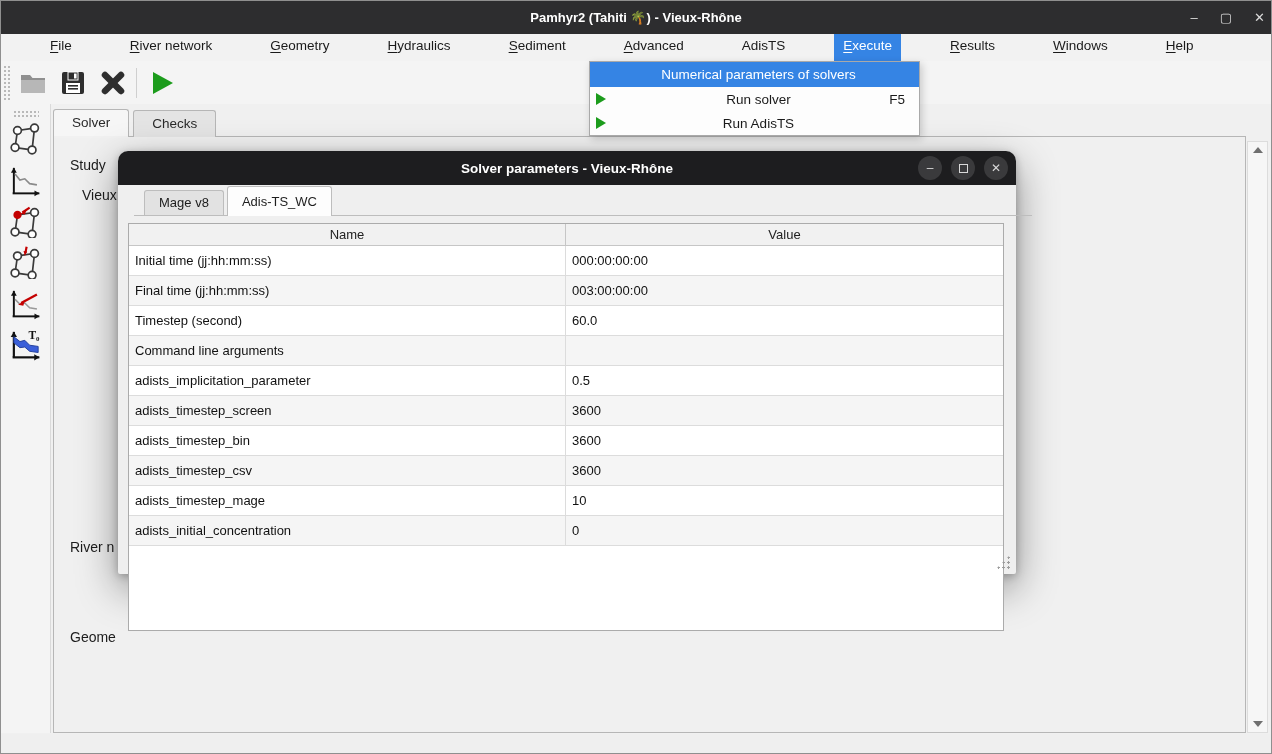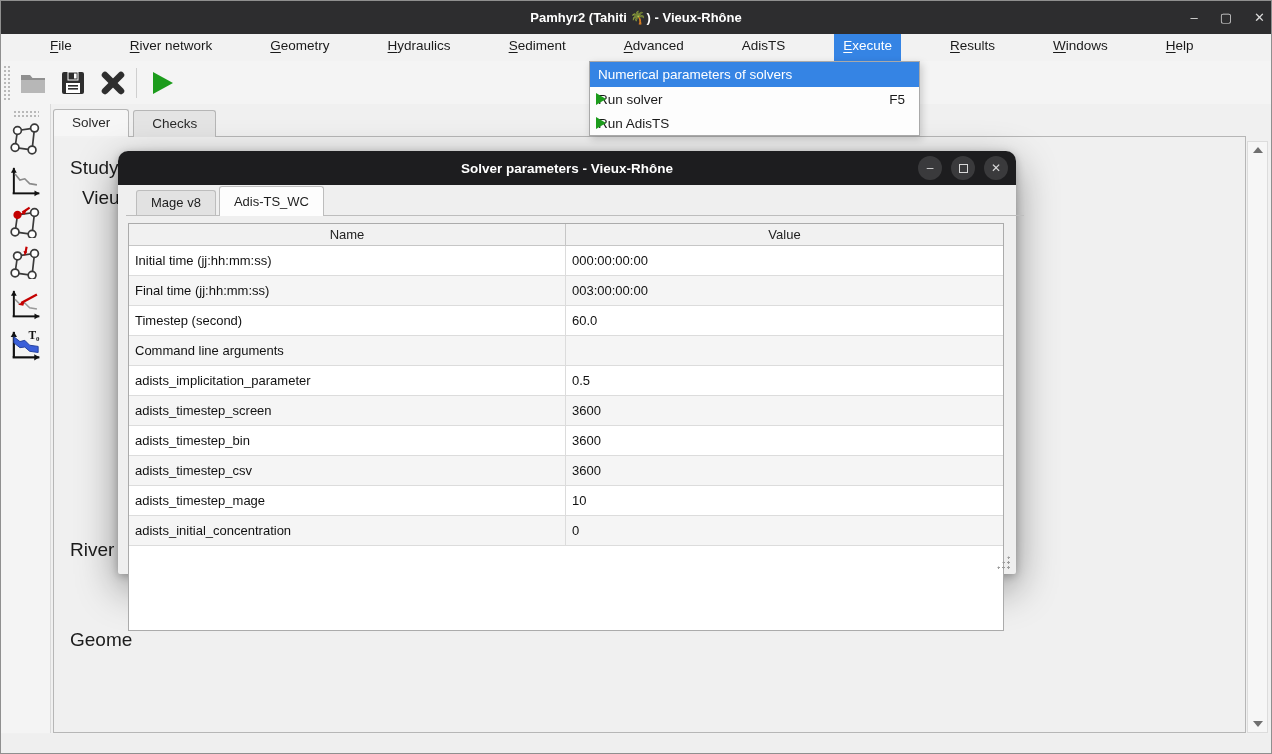--- a/index.html
+++ b/index.html
@@ -65,21 +65,21 @@
     background:#e4e4e4; border-radius:3px 3px 0 0; margin-right:4px; color:#2a2a2a;
   }
   .tab.active { background:#f6f6f6; height:28px; position:relative; }
   .tab.active::after { content:""; position:absolute; left:0; right:0; bottom:-1px; height:2px; background:#f1f1f1; }
   
   .content {
     position:absolute; left:52px; top:135px; width:1193px; height:597px;
     border:1px solid #b6b6b6; background:#f0f0f0; z-index:1;
   }
   
-  .gb-label { position:absolute; font-size:19px; color:#1c1c1c; background:#f0f0f0; padding:0 3px; z-index:2; }
+  .gb-label { position:absolute; font-size:14px; color:#1c1c1c; background:#f0f0f0; padding:0 3px; z-index:2; }
   .gbox { position:absolute; border:1px solid #c3c3c3; border-radius:3px; background:#f0f0f0; }
   .about-box {
     position:absolute; left:80px; top:208px; width:506px; height:284px;
     background:#ffffff; border:1px solid #c8c8c8; padding:12px 10px; overflow:hidden;
   }
   .about-h1 { font-size:27px; font-weight:bold; line-height:34px; color:#111; }
   .about-p  { font-size:13px; line-height:16px; margin-top:12px; color:#222; }
   .about-h2 { font-size:17px; font-weight:bold; margin-top:16px; color:#111; }
   .about-s  { font-size:13px; margin-top:12px; color:#222; }
   .rn-row { position:absolute; font-size:13.5px; color:#1c1c1c; }
@@ -96,21 +96,21 @@
   .tri-up    { width:0; height:0; border-left:5px solid transparent; border-right:5px solid transparent; border-bottom:6px solid #6f6f6f; }
   .tri-down  { width:0; height:0; border-left:5px solid transparent; border-right:5px solid transparent; border-top:6px solid #6f6f6f; }
   
   .statusbar { position:absolute; left:0; top:733px; width:100%; height:21px; background:#efefef; }
   
   .dropdown {
     position:absolute; left:588px; top:60px; width:331px; height:75px;
     background:#fdfdfd; border:1px solid #a9a9a9; z-index:60;
     font-size:13.5px; box-shadow:2px 3px 8px rgba(0,0,0,.18);
   }
-  .dd-item { height:24px; display:flex; align-items:center; position:relative; padding-left:8px; }
+  .dd-item { height:24px; display:flex; align-items:center; position:relative; padding-left:8px;justify-content:center; }
   .dd-item.selected { background:#3584e4; color:#ffffff; height:25px; }
   .dd-icon { position:absolute; left:6px; top:50%; transform:translateY(-50%); width:0; height:0;
              border-top:6px solid transparent; border-bottom:6px solid transparent; border-left:10px solid #1c9c1c; }
   .dd-shortcut { position:absolute; right:14px; color:#1a1a1a; }
   
   .dialog {
     position:absolute; left:117px; top:150px; width:898px; height:423px;
     background:#efefef; z-index:50; border-radius:11px 11px 2px 2px;
     box-shadow:0 14px 40px rgba(0,0,0,.42), 0 2px 8px rgba(0,0,0,.25);
   }
@@ -120,21 +120,21 @@
     display:flex; align-items:center; justify-content:center;
     font-weight:bold; font-size:13.5px;
   }
   .dlg-btn {
     position:absolute; top:5px; width:24px; height:24px; border-radius:50%;
     background:#3a3a3c; color:#d9d9d9; display:flex; align-items:center; justify-content:center;
     font-size:12px; font-weight:normal;
   }
   .dlg-btn .sq { width:9px; height:9px; border:1.5px solid #d9d9d9; }
   .dlg-tabs {
-    position:absolute; left:8px; top:34px; width:100%; height:31px;
+    position:absolute; left:16px; top:34px; width:100%; height:31px;
     border-bottom:1px solid #bdbdbd; display:flex; align-items:flex-end; padding-left:10px;
   }
   .dlg-tab {
     padding:4px 14px; font-size:13px; border:1px solid #bdbdbd; border-bottom:none;
     border-radius:3px 3px 0 0; background:#e2e2e2; margin-right:3px; height:25px; color:#1d1d1d;
   }
   .dlg-tab.active { background:#fdfdfd; height:29px; padding-top:7px; position:relative; }
   .dlg-tab.active::after { content:""; position:absolute; left:0; right:0; bottom:-1px; height:1px; background:#fdfdfd; }
   .dlg-table {
     position:absolute; left:10px; top:72px; width:876px; height:408px;

